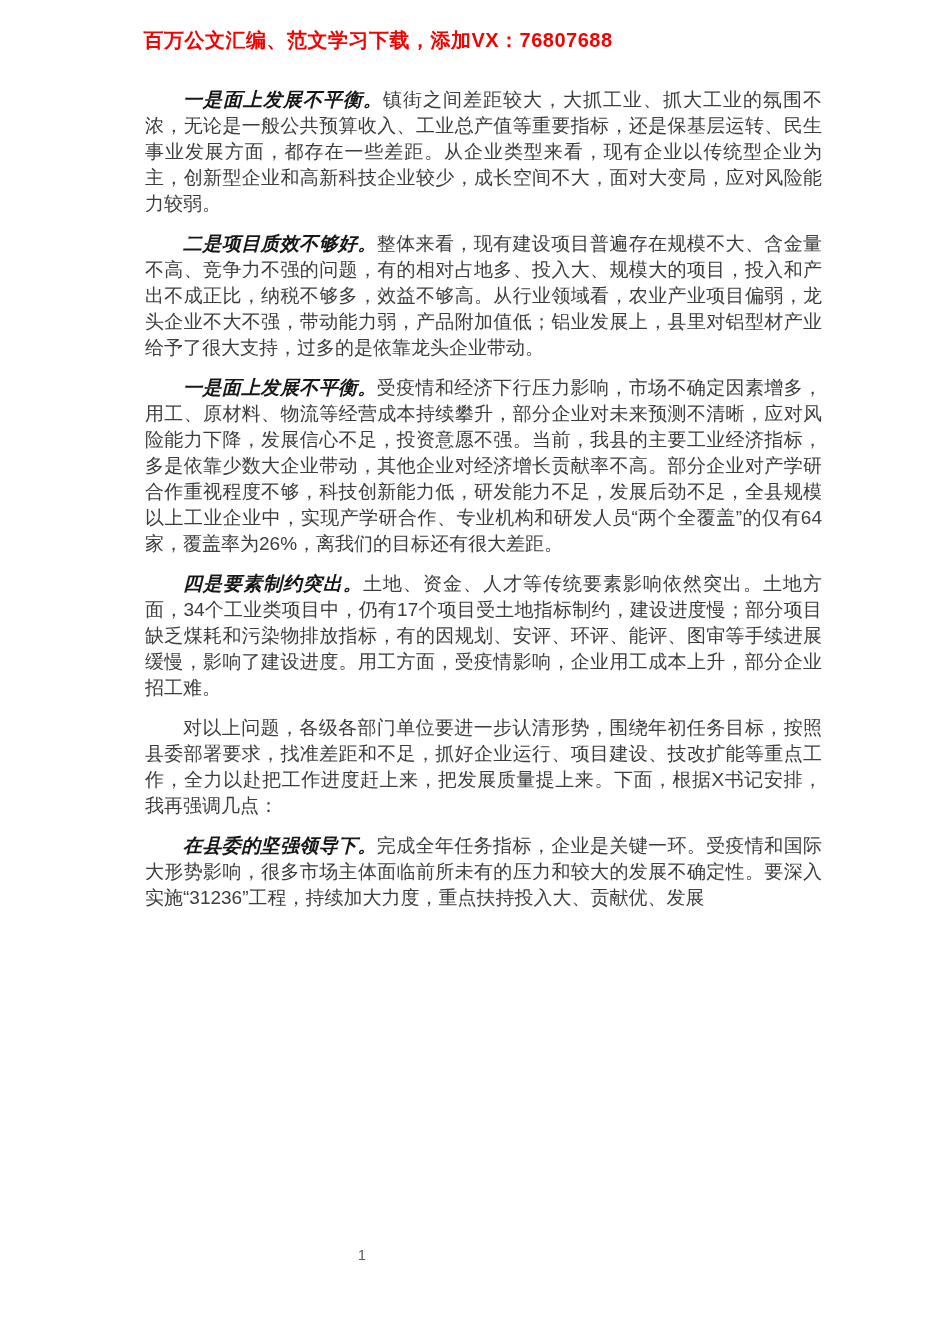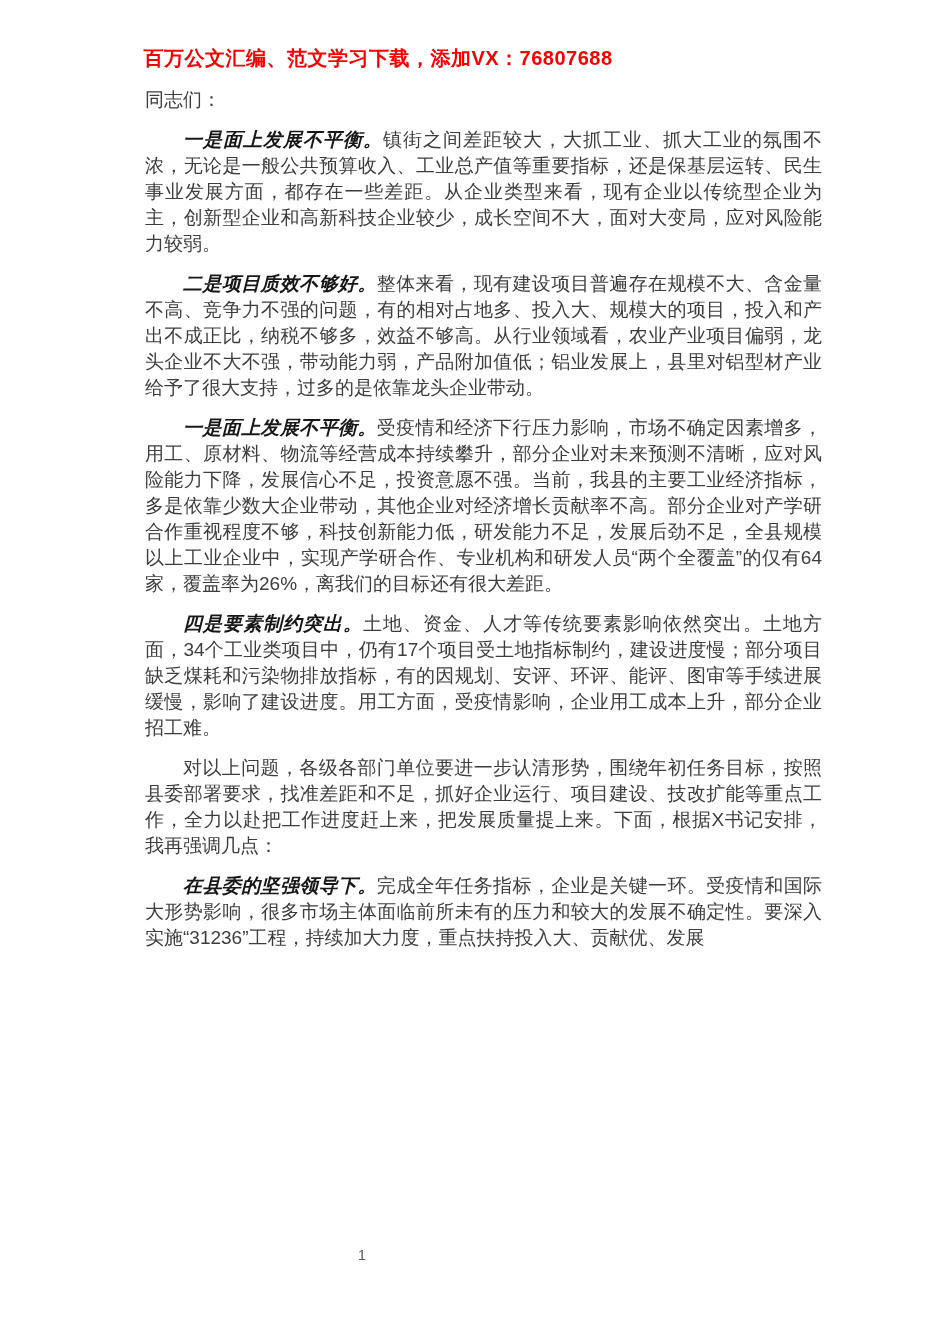--- a/index.html
+++ b/index.html
@@ -5,21 +5,21 @@
   * { margin: 0; padding: 0; box-sizing: border-box; }
   html, body {
     width: 950px; height: 1344px;
     background: #ffffff;
     font-family: "Liberation Sans", "DejaVu Sans", sans-serif;
   }
   body { position: relative; overflow: hidden; }
 
   .notice {
     position: absolute;
-    top: 45px; left: 0; width: 756px;
+    top: 27px; left: 0; width: 756px;
     text-align: center;
     font-size: 20px;
     font-weight: 600;
     color: #f60000;
     letter-spacing: 0.5px;
   }
 
   .content {
     position: absolute;
     top: 87px; left: 145px; width: 677px;
@@ -50,21 +50,20 @@
     color: #5f5f5f;
   }
 </style>
 </head>
 <body>
 
 <div class="notice">百万公文汇编、范文学习下载，添加VX：76807688</div>
 
 <div class="content">
 
-  <p class="salutation">同志们：</p>
 
 
 
   <p><b>一是面上发展不平衡。</b><span>镇街之间差距较大，大抓工业、抓大工业的氛围不浓，无论是一般公共预算收入、工业总产值等重要指标，还是保基层运转、民生事业发展方面，都存在一些差距。从企业类型来看，现有企业以传统型企业为主，创新型企业和高新科技企业较少，成长空间不大，面对大变局，应对风险能力较弱。</span></p>
 
   <p><b>二是项目质效不够好。</b><span>整体来看，现有建设项目普遍存在规模不大、含金量不高、竞争力不强的问题，有的相对占地多、投入大、规模大的项目，投入和产出不成正比，纳税不够多，效益不够高。从行业领域看，农业产业项目偏弱，龙头企业不大不强，带动能力弱，产品附加值低；铝业发展上，县里对铝型材产业给予了很大支持，过多的是依靠龙头企业带动。</span></p>
 
   <p><b>一是面上发展不平衡。</b><span>受疫情和经济下行压力影响，市场不确定因素增多，用工、原材料、物流等经营成本持续攀升，部分企业对未来预测不清晰，应对风险能力下降，发展信心不足，投资意愿不强。当前，我县的主要工业经济指标，多是依靠少数大企业带动，其他企业对经济增长贡献率不高。部分企业对产学研合作重视程度不够，科技创新能力低，研发能力不足，发展后劲不足，全县规模以上工业企业中，实现产学研合作、专业机构和研发人员“两个全覆盖”的仅有64家，覆盖率为26%，离我们的目标还有很大差距。</span></p>
 
   <p><b>四是要素制约突出。</b><span>土地、资金、人才等传统要素影响依然突出。土地方面，34个工业类项目中，仍有17个项目受土地指标制约，建设进度慢；部分项目缺乏煤耗和污染物排放指标，有的因规划、安评、环评、能评、图审等手续进展缓慢，影响了建设进度。用工方面，受疫情影响，企业用工成本上升，部分企业招工难。</span></p>

